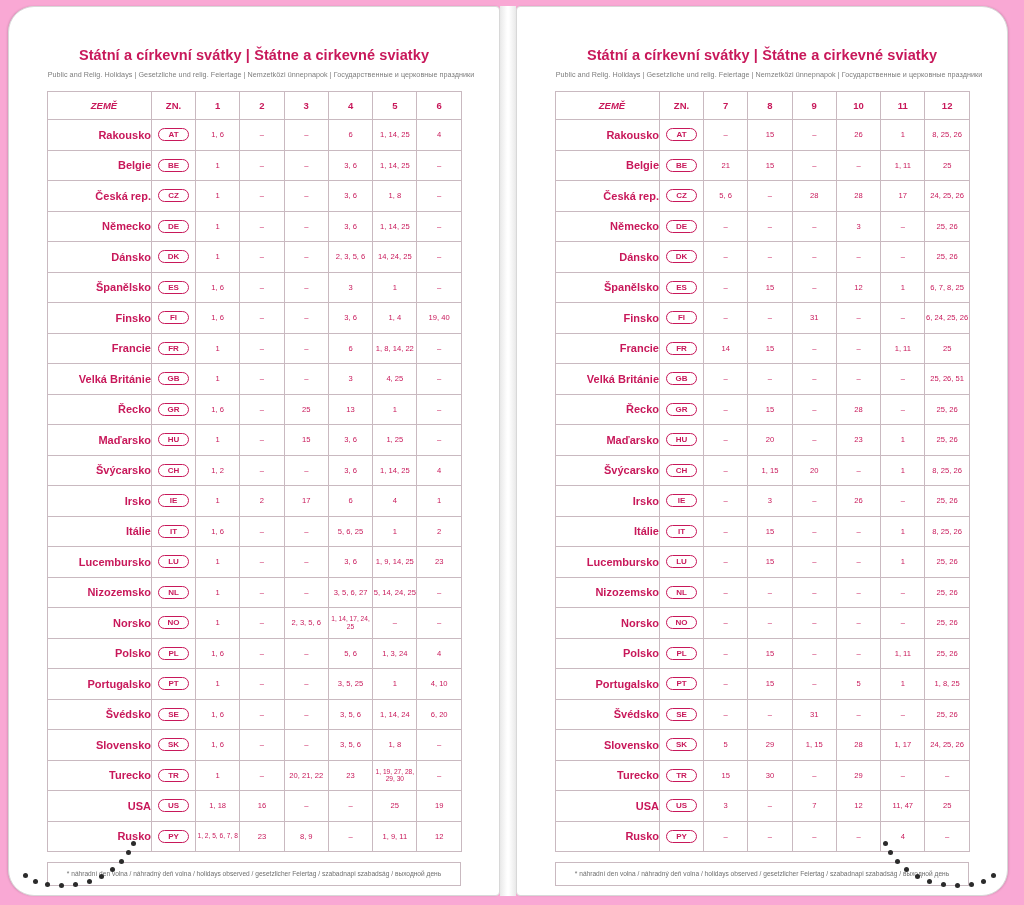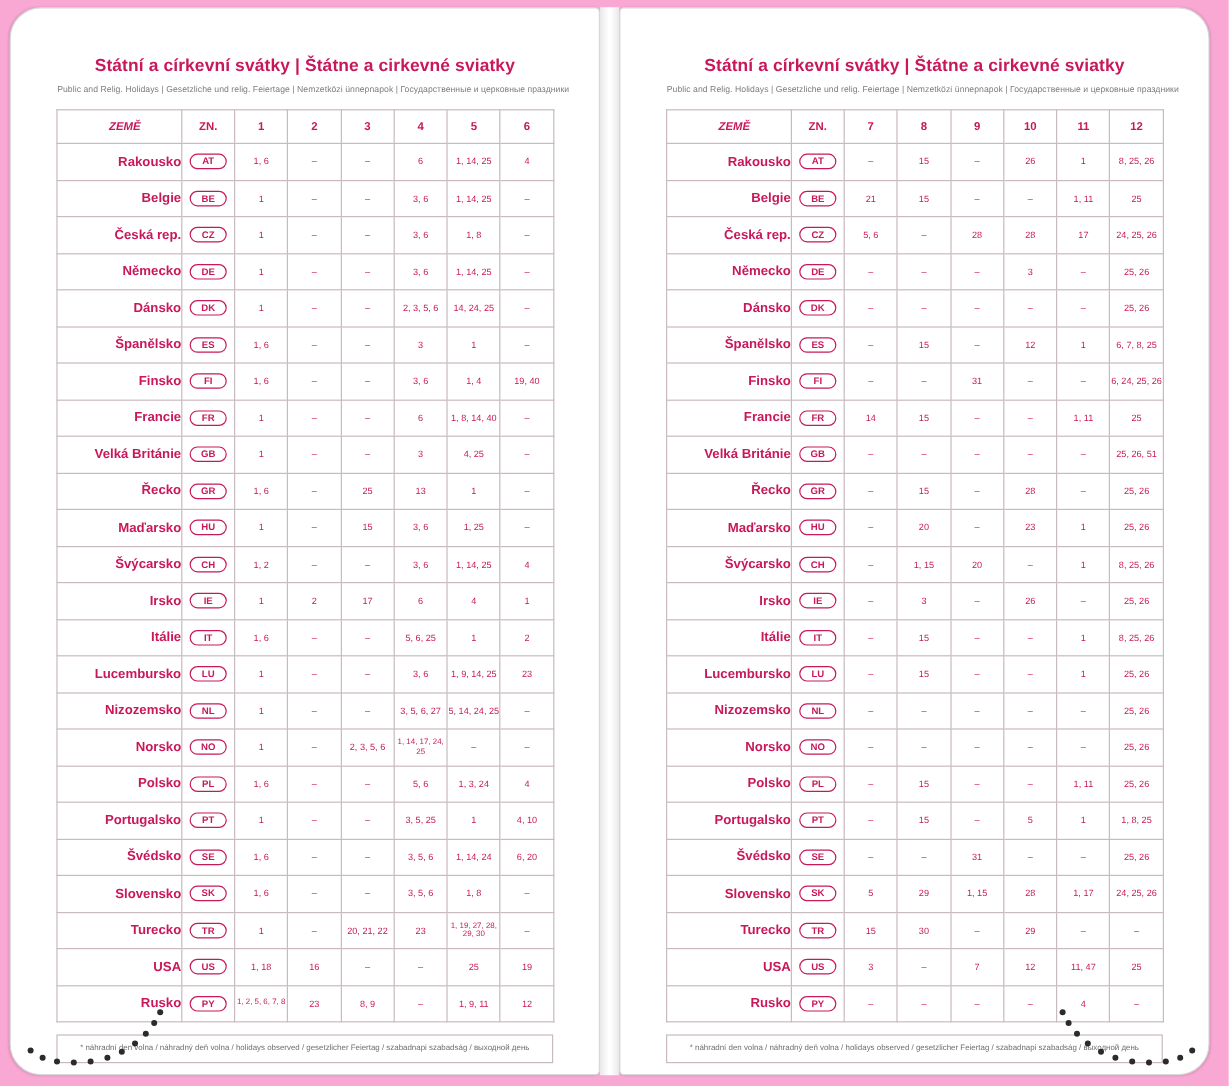--- a/index.html
+++ b/index.html
@@ -258,21 +258,21 @@
                 <td>1, 4</td>
                 <td>19, 40</td>
               </tr>
               <tr>
                 <td class="country">Francie</td>
                 <td><span class="badge">FR</span></td>
                 <td>1</td>
                 <td>–</td>
                 <td>–</td>
                 <td>6</td>
-                <td>1, 8, 14, 40</td>
+                <td>1, 8, 14, 22</td>
                 <td>–</td>
               </tr>
               <tr>
                 <td class="country">Velká Británie</td>
                 <td><span class="badge">GB</span></td>
                 <td>1</td>
                 <td>–</td>
                 <td>–</td>
                 <td>3</td>
                 <td>4, 25</td>

